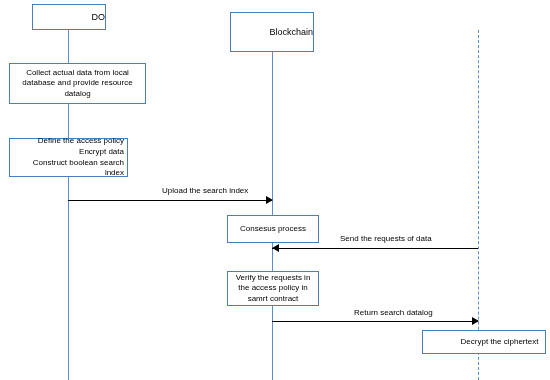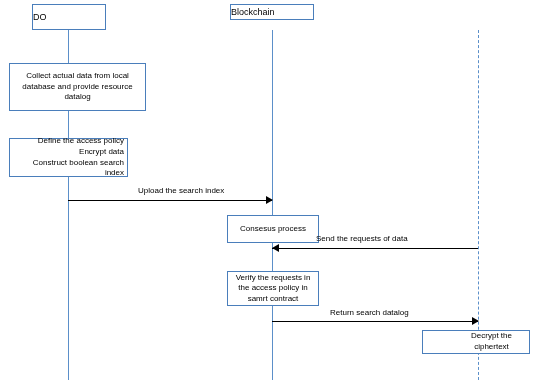--- a/index.html
+++ b/index.html
@@ -15,21 +15,21 @@
     font-family: "Liberation Sans", sans-serif;
     overflow: hidden;
   }
   .actor-box {
     position: absolute;
     box-sizing: border-box;
     border: 1px solid #4a7ebb;
     background: #ffffff;
     display: flex;
     align-items: center;
-    justify-content: flex-start;
+    justify-content: flex-end;
     font-size: 9px;
     color: #000000;
   }
   .lifeline {
     position: absolute;
     width: 0;
     border-left-width: 1px;
     border-left-style: solid;
     border-left-color: #5b8fc9;
   }
@@ -66,39 +66,40 @@
     border-left: 7px solid #000000;
   }
   .arrow-head.left {
     border-right: 7px solid #000000;
   }
   .msg-label {
     position: absolute;
     font-size: 8px;
     color: #000000;
     white-space: nowrap;
+    margin-left: 24px;
   }
 </style>
 </head>
 <body>
 
 <div id="canvas">
 
   <div class="lifeline" style="left:68px; top:30px; height:350px;"></div>
   <div class="lifeline" style="left:272px; top:30px; height:350px;"></div>
   <div class="lifeline dashed" style="left:478px; top:30px; height:350px;"></div>
 
   <div class="actor-box" style="left:32px; top:4px; width:74px; height:26px;">
     <span>DO</span>
   </div>
-  <div class="actor-box" style="left:230px; top:4px; width:84px; height:16px;">
+  <div class="actor-box" style="left:230px; top:12px; width:84px; height:40px;">
     <span>Blockchain</span>
   </div>
 
-  <div class="note-box" style="left:9px; top:63px; width:137px; height:48px;">
+  <div class="note-box" style="left:9px; top:63px; width:137px; height:41px;">
     <span>Collect actual data from local database and provide resource datalog</span>
   </div>
 
   <div class="note-box" style="left:9px; top:138px; width:119px; height:39px; white-space:pre-line;text-align:right;">
     <span>Define the access policy Encrypt data
 Construct boolean search index</span>
   </div>
 
   <div class="msg-label" style="left:138px; top:186px;">Upload the search index</div>
   <div class="msg-line" style="left:68px; top:200px; width:204px;"></div>
@@ -113,17 +114,17 @@
   <div class="arrow-head left" style="left:272px; top:244px;"></div>
 
   <div class="note-box" style="left:227px; top:271px; width:92px; height:35px;">
     <span>Verify the requests in the access policy in samrt contract</span>
   </div>
 
   <div class="msg-label" style="left:330px; top:308px;">Return  search datalog</div>
   <div class="msg-line" style="left:272px; top:321px; width:206px;"></div>
   <div class="arrow-head right" style="left:472px; top:317px;"></div>
 
-  <div class="note-box" style="left:422px; top:330px; width:108px; height:24px;padding-left:34px;">
+  <div class="note-box" style="left:422px; top:330px; width:124px; height:24px;padding-left:34px;">
     <span>Decrypt the ciphertext</span>
   </div>
 
 </div>
 
 </body></html>

